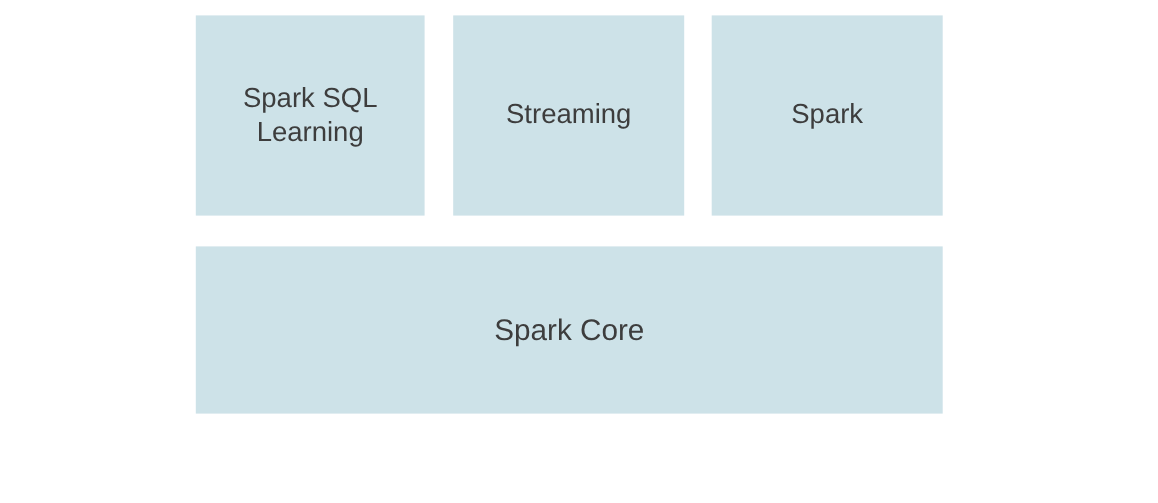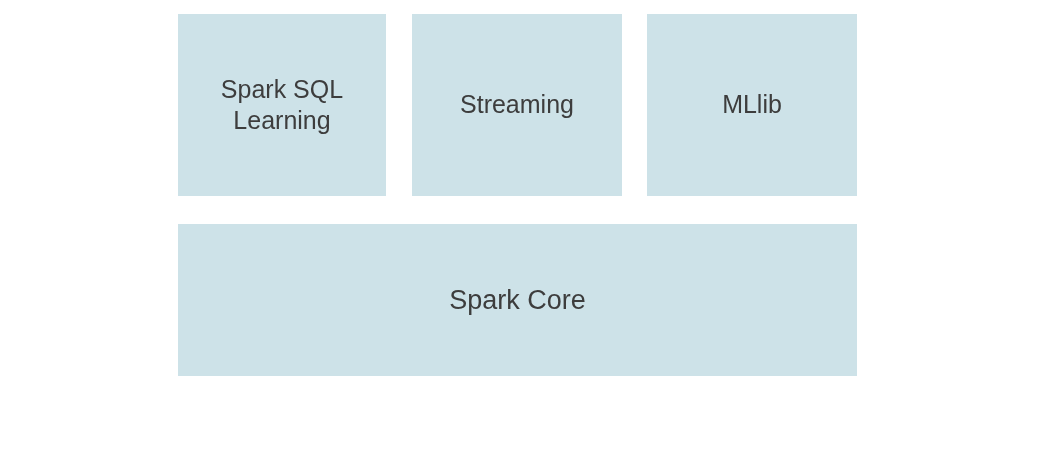--- a/index.html
+++ b/index.html
@@ -53,20 +53,20 @@
   <div class="box" id="box-sql">
     <div class="box-label">Spark SQL</div>
     <div class="box-label">Learning</div>
   </div>
 
   <div class="box" id="box-stream">
     <div class="box-label">Streaming</div>
   </div>
 
   <div class="box" id="box-mllib">
-    <div class="box-label">MLlib</div>
+    <div class="box-label">Spark</div>
   </div>
 
   <div class="box" id="box-core">
     <div class="box-core-label">Spark Core</div>
   </div>
 
 </div>
 
 </body></html>

